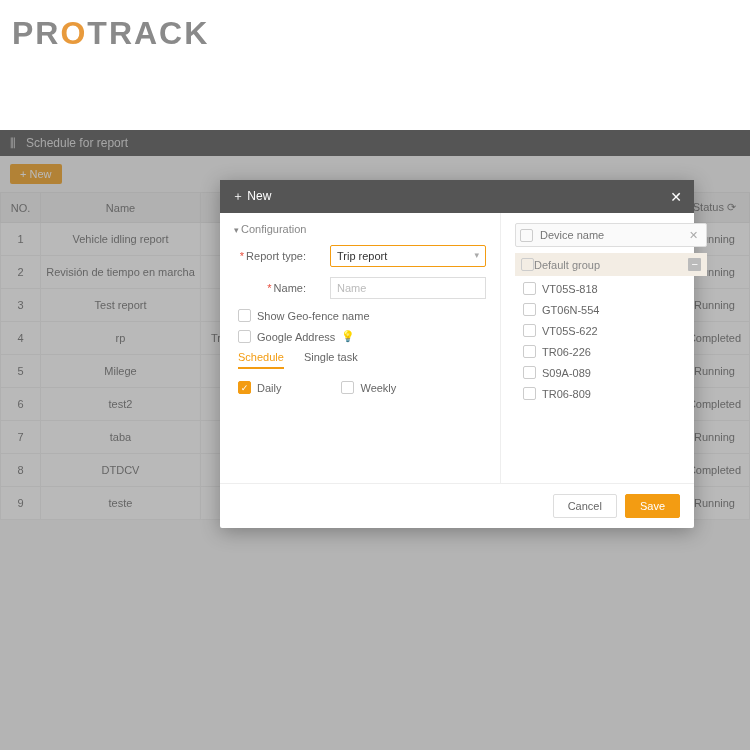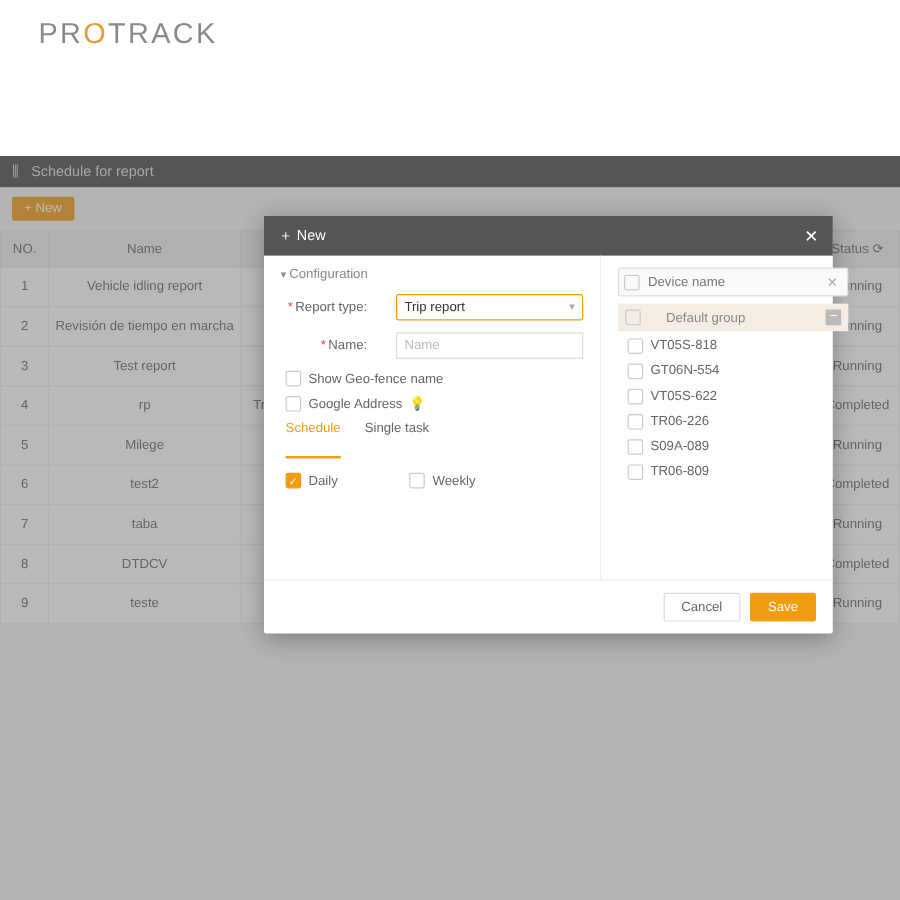--- a/index.html
+++ b/index.html
@@ -1,17 +1,17 @@
 <!DOCTYPE html>
 <html><head>
 <meta charset="utf-8">
 <style>
 *{box-sizing:border-box;margin:0;padding:0;font-family:Arial,sans-serif}
 body{width:750px;height:750px;background:#fff;position:relative;overflow:hidden}
-.logo{padding:15px 32px;font-size:24px;font-weight:400;letter-spacing:2px;color:#8a8a8a}
+.logo{padding:15px 12px;font-size:32px;font-weight:700;letter-spacing:2px;color:#8a8a8a}
 .logo .o{color:#e89a3c;position:relative;display:inline-block}
 .content-area{position:absolute;top:130px;left:0;right:0;bottom:0;background:#f6f6f6}
 .page-header{background:#4a4a4a;color:#ddd;padding:6px 10px;font-size:12px;display:flex;align-items:center;gap:6px}
 .btn-new-top{margin:8px 10px;background:#f39c12;color:#fff;border:none;padding:4px 10px;font-size:11px;border-radius:2px;cursor:pointer}
 table.bg-table{width:100%;border-collapse:collapse;font-size:11px;color:#666}
 table.bg-table th{background:#f0f0f0;padding:8px 4px;text-align:center;font-weight:400;border:1px solid #e5e5e5}
 table.bg-table td{background:#fff;padding:10px 4px;text-align:center;border:1px solid #eee}
 .overlay{position:absolute;top:130px;left:0;right:0;bottom:0;background:rgba(100,100,100,0.45)}
 .modal{position:absolute;top:180px;left:220px;width:474px;background:#fff;box-shadow:0 4px 20px rgba(0,0,0,0.3);border-radius:2px}
 .modal-header{background:#555;color:#fff;padding:8px 12px;font-size:12px;display:flex;justify-content:space-between;align-items:center}
@@ -25,30 +25,30 @@
 .form-row label{width:72px;text-align:right;font-size:11px;color:#666}
 .form-row label .req{color:#e74c3c;margin-right:2px}
 .sel{flex:1;border:1px solid #f39c12;padding:4px 6px;font-size:11px;color:#333;background:#fff;position:relative;border-radius:2px}
 .sel::after{content:"▾";position:absolute;right:6px;color:#aaa;font-size:9px}
 .inp{flex:1;border:1px solid #ddd;padding:4px 6px;font-size:11px;color:#333}
 .inp::placeholder{color:#bbb}
 .chk-row{display:flex;align-items:center;gap:6px;margin-bottom:8px;margin-left:4px;font-size:11px;color:#666}
 .chk{width:13px;height:13px;border:1px solid #ccc;border-radius:2px;display:inline-flex;align-items:center;justify-content:center;font-size:9px;color:#fff}
 .chk.checked{background:#f39c12;border-color:#f39c12}
 .tabs{display:flex;gap:20px;margin:8px 0 12px 4px;font-size:11px}
-.tab{padding-bottom:17px;cursor:pointer;color:#666}
+.tab{padding-bottom:4px;cursor:pointer;color:#666}
 .tab.active{color:#f39c12;border-bottom:2px solid #f39c12}
 .sched-opts{display:flex;gap:60px;margin-left:4px;margin-bottom:12px}
 .bulb{color:#f39c12}
 .search-row{display:flex;align-items:center;border:1px solid #ddd;border-radius:2px;padding:2px 4px;margin-bottom:6px;background:#fafafa}
 .search-row input{border:none;flex:1;font-size:11px;padding:3px;background:transparent;outline:none;color:#888}
 .search-row .x{color:#aaa;cursor:pointer;padding:0 4px}
 .group-hdr{background:#f3ede4;padding:5px 6px;display:flex;align-items:center;justify-content:space-between;color:#888;font-size:11px;margin-bottom:2px}
 .group-hdr .minus{width:13px;height:13px;background:#bbb;color:#fff;text-align:center;line-height:12px;font-size:11px;border-radius:1px}
-.dev-item{display:flex;align-items:flex-start;gap:6px;padding:4px 8px;font-size:11px;color:#666}
+.dev-item{display:flex;align-items:center;gap:6px;padding:4px 8px;font-size:11px;color:#666}
 .modal-footer{display:flex;justify-content:flex-end;gap:8px;padding:10px 14px;border-top:1px solid #eee}
 .btn{padding:5px 14px;font-size:11px;border-radius:2px;cursor:pointer;border:1px solid #ddd;background:#fff;color:#666}
 .btn.primary{background:#f39c12;color:#fff;border-color:#f39c12}
 .bars-icon{display:inline-block;width:10px}
 </style>
 </head>
 <body>
 
 <div class="logo">
   <span>PR</span><span class="o">O</span><span>TRACK</span>
@@ -170,21 +170,21 @@
           </div>
       </div>
     </div>
     <div class="panel">
       <div class="search-row">
         <span class="chk" style="margin-right:4px"></span>
         <input placeholder="Device name" style="">
         <span class="x">✕</span>
       </div>
       <div class="group-hdr">
-        <span style="display:flex;align-items:center;gap:21px">
+        <span style="display:flex;align-items:center;gap:0">
             <span class="chk"></span>
             <span>Default group</span>
           </span>
         <span class="minus">−</span>
       </div>
       <div id="devlist">
           <div class="dev-item">
             <span class="chk"></span>
             <span>VT05S-818</span>
           </div>

